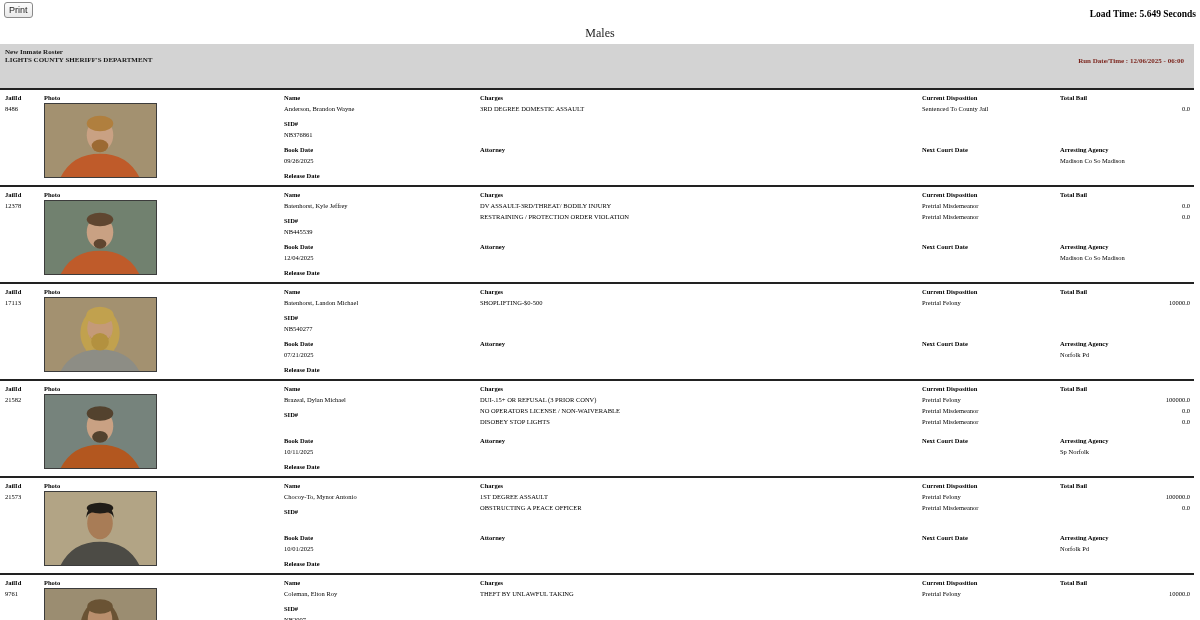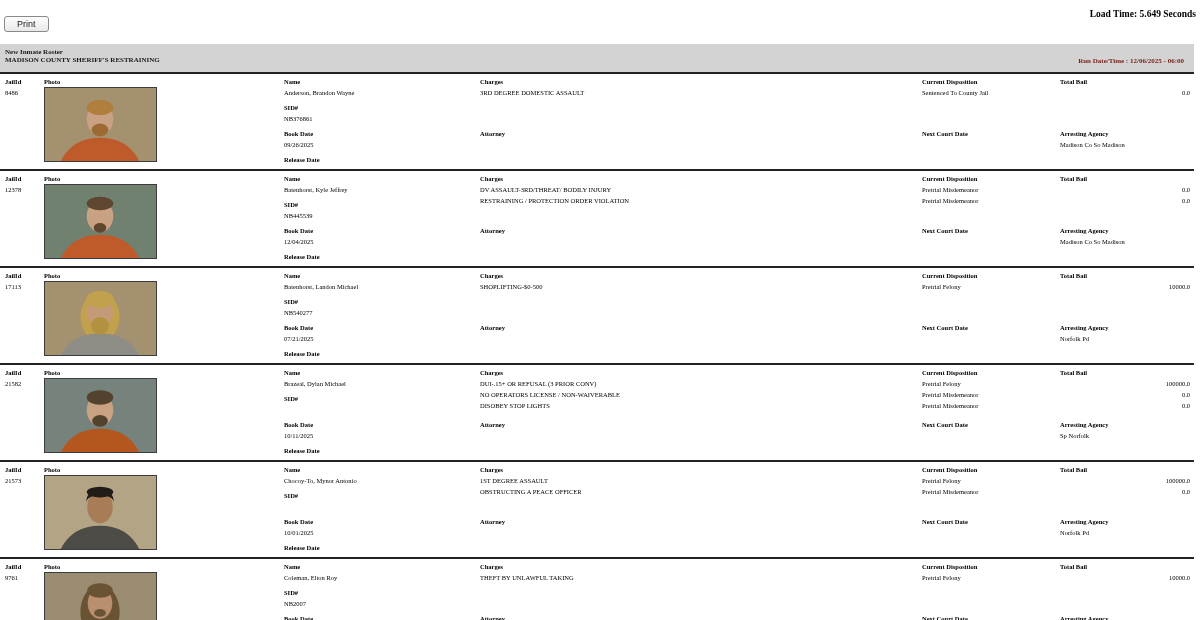--- a/index.html
+++ b/index.html
@@ -4,29 +4,29 @@
 <style>
   html,body{margin:0;padding:0;overflow:hidden;}
   body{
     width:1200px;height:620px;background:#ffffff;color:#000;
     font-family:"Liberation Serif",serif;
     -webkit-font-smoothing:antialiased;
   }
   
   .topbar{position:relative;height:44px;}
   .print-btn{
-    position:absolute;left:4px;top:16px;
+    position:absolute;left:4px;top:2px;
     font:9px "Liberation Sans",sans-serif;
-    padding:2px 12px;border:1px solid #8a8a8a;border-radius:3px;
+    padding:2px 4px;border:1px solid #8a8a8a;border-radius:3px;
     background:linear-gradient(#fdfdfd,#e9e9e9);color:#222;cursor:pointer;
   }
   .load-time{position:absolute;right:4px;top:9px;font-size:9.5px;font-weight:bold;}
   .page-title{position:absolute;left:0;right:0;top:26px;text-align:center;font-size:12px;color:#222;}
   
-  .band{position:relative;width:1194px;height:28px;background:#d3d3d3;}
+  .band{position:relative;width:1194px;height:44px;background:#d3d3d3;}
   .band-left{position:absolute;left:5px;top:5px;font-weight:bold;font-size:7px;line-height:7.5px;color:#1a1a1a;}
   .band-right{position:absolute;right:10px;top:13px;font-weight:bold;font-size:7px;color:#7b241c;text-align:center;}
   
   .records{width:1194px;}
   .record{position:relative;height:95px;border-top:2px solid #222;}
   .c{position:absolute;top:0;}
   .c-jailid{left:5px;width:36px;}
   .c-photo{left:44px;width:236px;}
   .c-name{left:284px;width:190px;}
   .c-charges{left:480px;width:436px;}
@@ -45,26 +45,27 @@
     border:1px solid #3c3c3c;box-sizing:border-box;overflow:hidden;
   }
   .photo svg{display:block;width:100%;height:100%;}
 </style>
 </head>
 <body>
 
 <div class="topbar">
   <button class="print-btn">Print</button>
   <div class="load-time">Load Time: 5.649 Seconds</div>
+  <div class="page-title">Males</div>
 </div>
 
 <div class="band">
   <div class="band-left">
     <div>New Inmate Roster</div>
-    <div>MADISON COUNTY SHERIFF'S RESTRAINING</div>
+    <div>LIGHTS COUNTY SHERIFF'S DEPARTMENT</div>
   </div>
   <div class="band-right">Run Date/Time : 12/06/2025 - 06:00</div>
 </div>
 
 <div class="records">
 
   <div class="record">
     <div class="c c-jailid">
       <div class="lbl mt2">JailId</div>
       <div class="val">8486</div>

